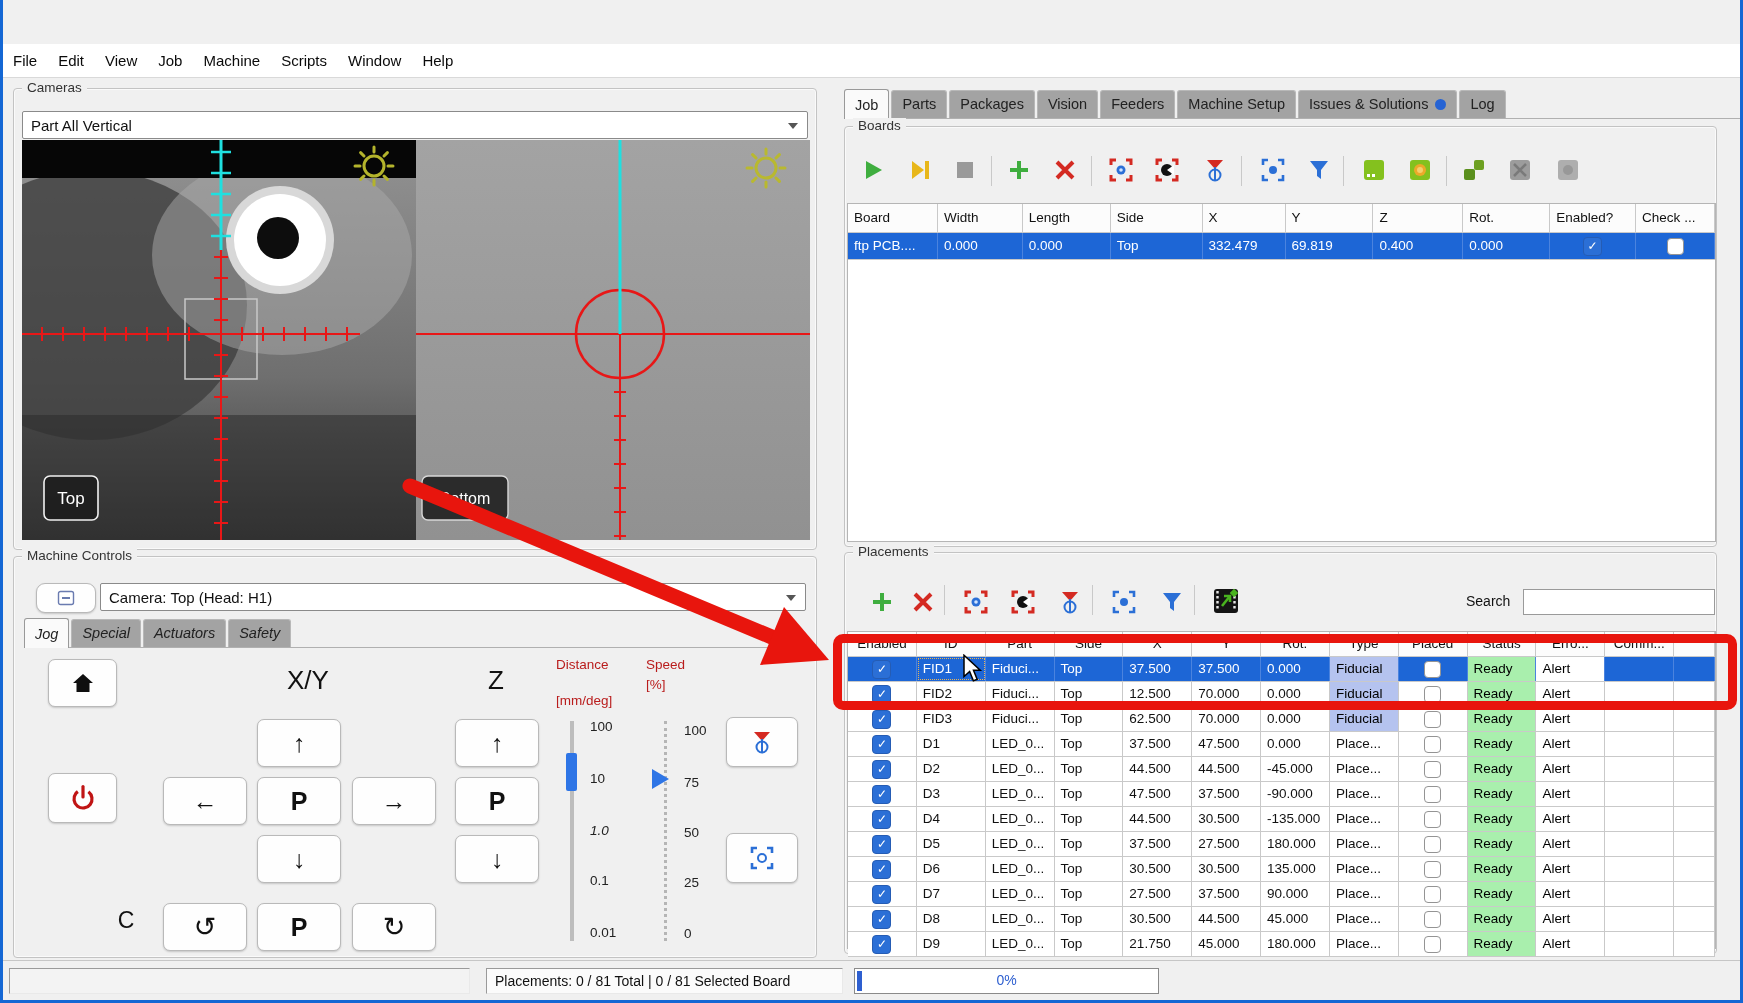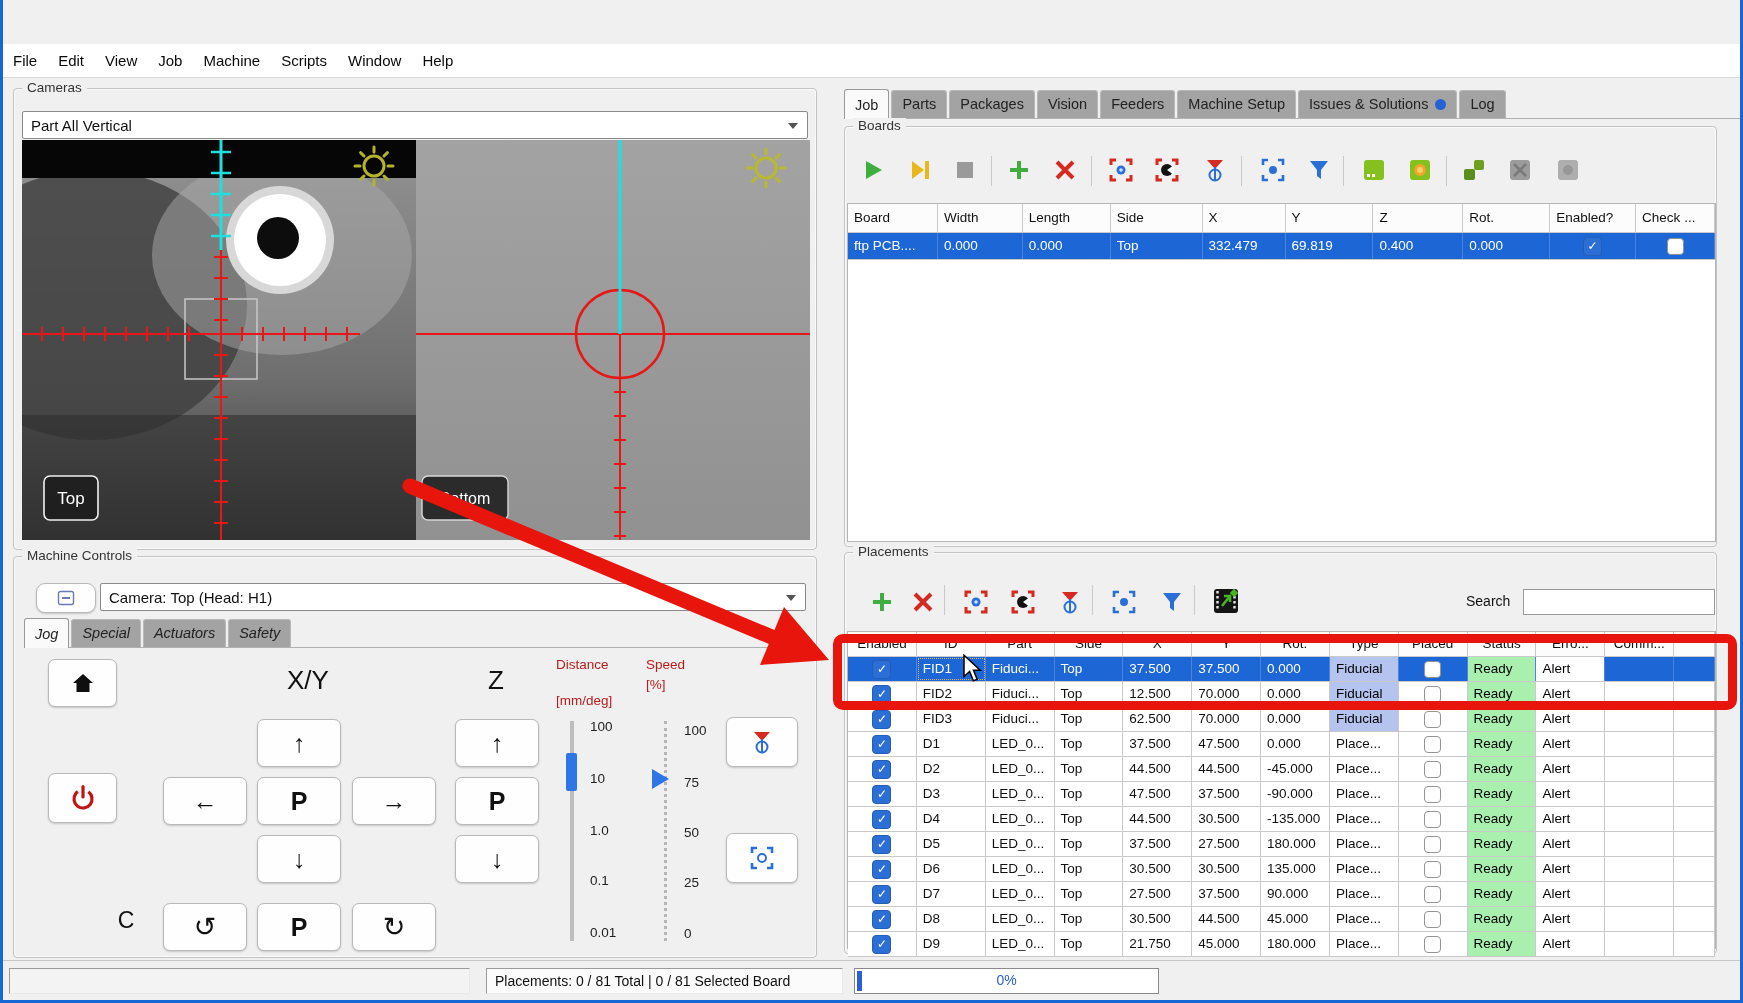--- a/index.html
+++ b/index.html
@@ -222,21 +222,21 @@
     <div class="slabel" style="left:542px;top:120px;margin-top:16px;">[mm/deg]</div>
     <div class="slabel" style="left:632px;top:100px;">Speed</div>
     <div class="slabel" style="left:632px;top:120px;">[%]</div>
 
     <div class="abs" style="left:548px;top:158px;width:100px;height:232px;">
       <div class="abs" style="left:8px;top:6px;width:4px;height:220px;background:#bdbdbd;"></div>
       <div class="abs" style="left:4px;top:38px;width:11px;height:38px;background:#2e75e6;border-radius:2px;"></div>
       <div>
           <div class="tick" style="top: 4px;">100</div>
           <div class="tick" style="top: 56px;">10</div>
-          <div class="tick" style="top: 108px;">1.0</div>
+          <div class="tick" style="top: 108px; font-style: italic;">1.0</div>
           <div class="tick" style="top: 158px;">0.1</div>
           <div class="tick" style="top: 210px;">0.01</div>
         </div>
     </div>
     <div class="abs" style="left:638px;top:158px;width:100px;height:232px;">
       <div class="abs" style="left:12px;top:6px;width:0;height:220px;border-left:3px dotted #b5b5b5;"></div>
       <div class="abs" style="left:0px;top:54px;width:0;height:0;border-top:10px solid transparent;border-bottom:10px solid transparent;border-left:17px solid #2e75e6;"></div>
       <div>
           <div class="tick" style="top: 8px; left: 32px;">100</div>
           <div class="tick" style="top: 60px; left: 32px;">75</div>

